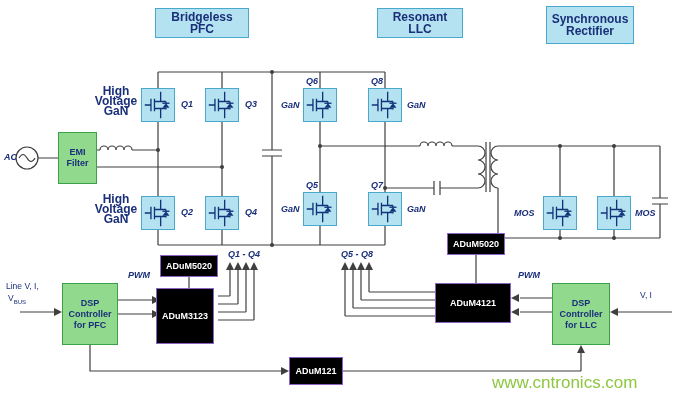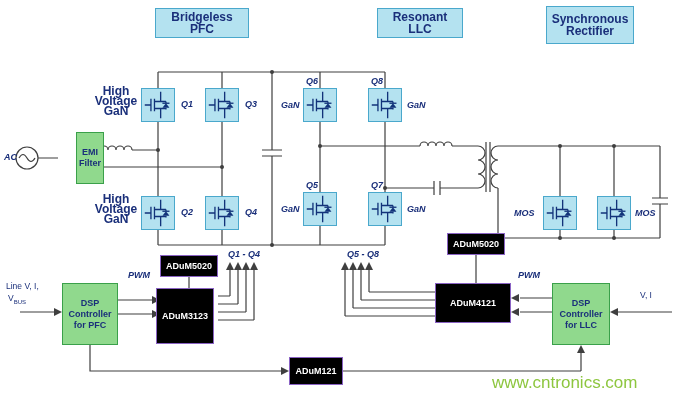--- a/index.html
+++ b/index.html
@@ -123,21 +123,21 @@
     <span>Bridgeless PFC</span>
   </div>
   <div class="abs cyanbox section" style="left:377px;top:8px;width:86px;height:30px">
     <span>Resonant LLC</span>
   </div>
   <div class="abs cyanbox section" style="left:546px;top:6px;width:88px;height:38px">
     <span>Synchronous Rectifier</span>
   </div>
 
   <div class="lbl" style="left:4px;top:152px">AC</div>
-  <div class="abs greenbox" style="left:76px;top:132px;width:28px;height:52px">
+  <div class="abs greenbox" style="left:58px;top:132px;width:39px;height:52px">
     <span>EMI</span>
     <span>Filter</span>
   </div>
 
   <div class="lbl-sm" style="left:94px;top:86px;width:44px">
     <div>High</div>
     <div>Voltage</div>
     <div>GaN</div>
   </div>
   <div class="abs cyanbox comp" style="left:141px;top:88px">
@@ -229,21 +229,21 @@
   <div class="lbl" style="left:128px;top:270px">PWM</div>
 
   <div class="abs purplebox" style="left:160px;top:255px;width:58px;height:22px">
     <span>ADuM5020</span>
   </div>
   <div class="abs purplebox" style="left:156px;top:288px;width:58px;height:56px">
     <span>ADuM3123</span>
   </div>
 
   <div class="lbl" style="left:222px;top:249px;width:44px;text-align:center">Q1 - Q4</div>
-  <div class="lbl" style="left:335px;top:249px;width:44px;text-align:right">Q5 - Q8</div>
+  <div class="lbl" style="left:335px;top:249px;width:44px;text-align:center">Q5 - Q8</div>
 
   <div class="abs purplebox" style="left:447px;top:233px;width:58px;height:22px">
     <span>ADuM5020</span>
   </div>
   <div class="abs purplebox" style="left:435px;top:283px;width:76px;height:40px">
     <span>ADuM4121</span>
   </div>
   <div class="lbl" style="left:518px;top:270px">PWM</div>
 
   <div class="abs greenbox" style="left:552px;top:283px;width:58px;height:62px">

